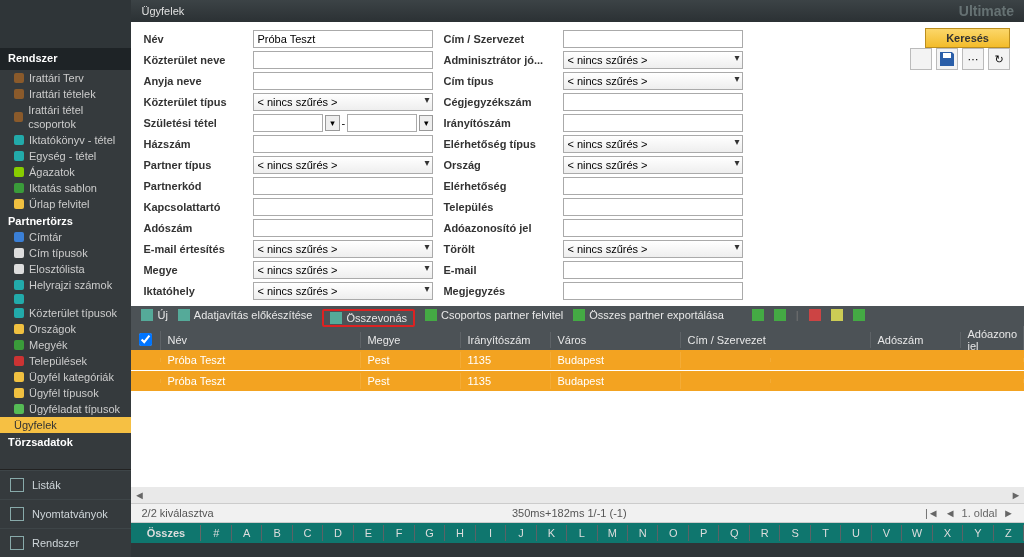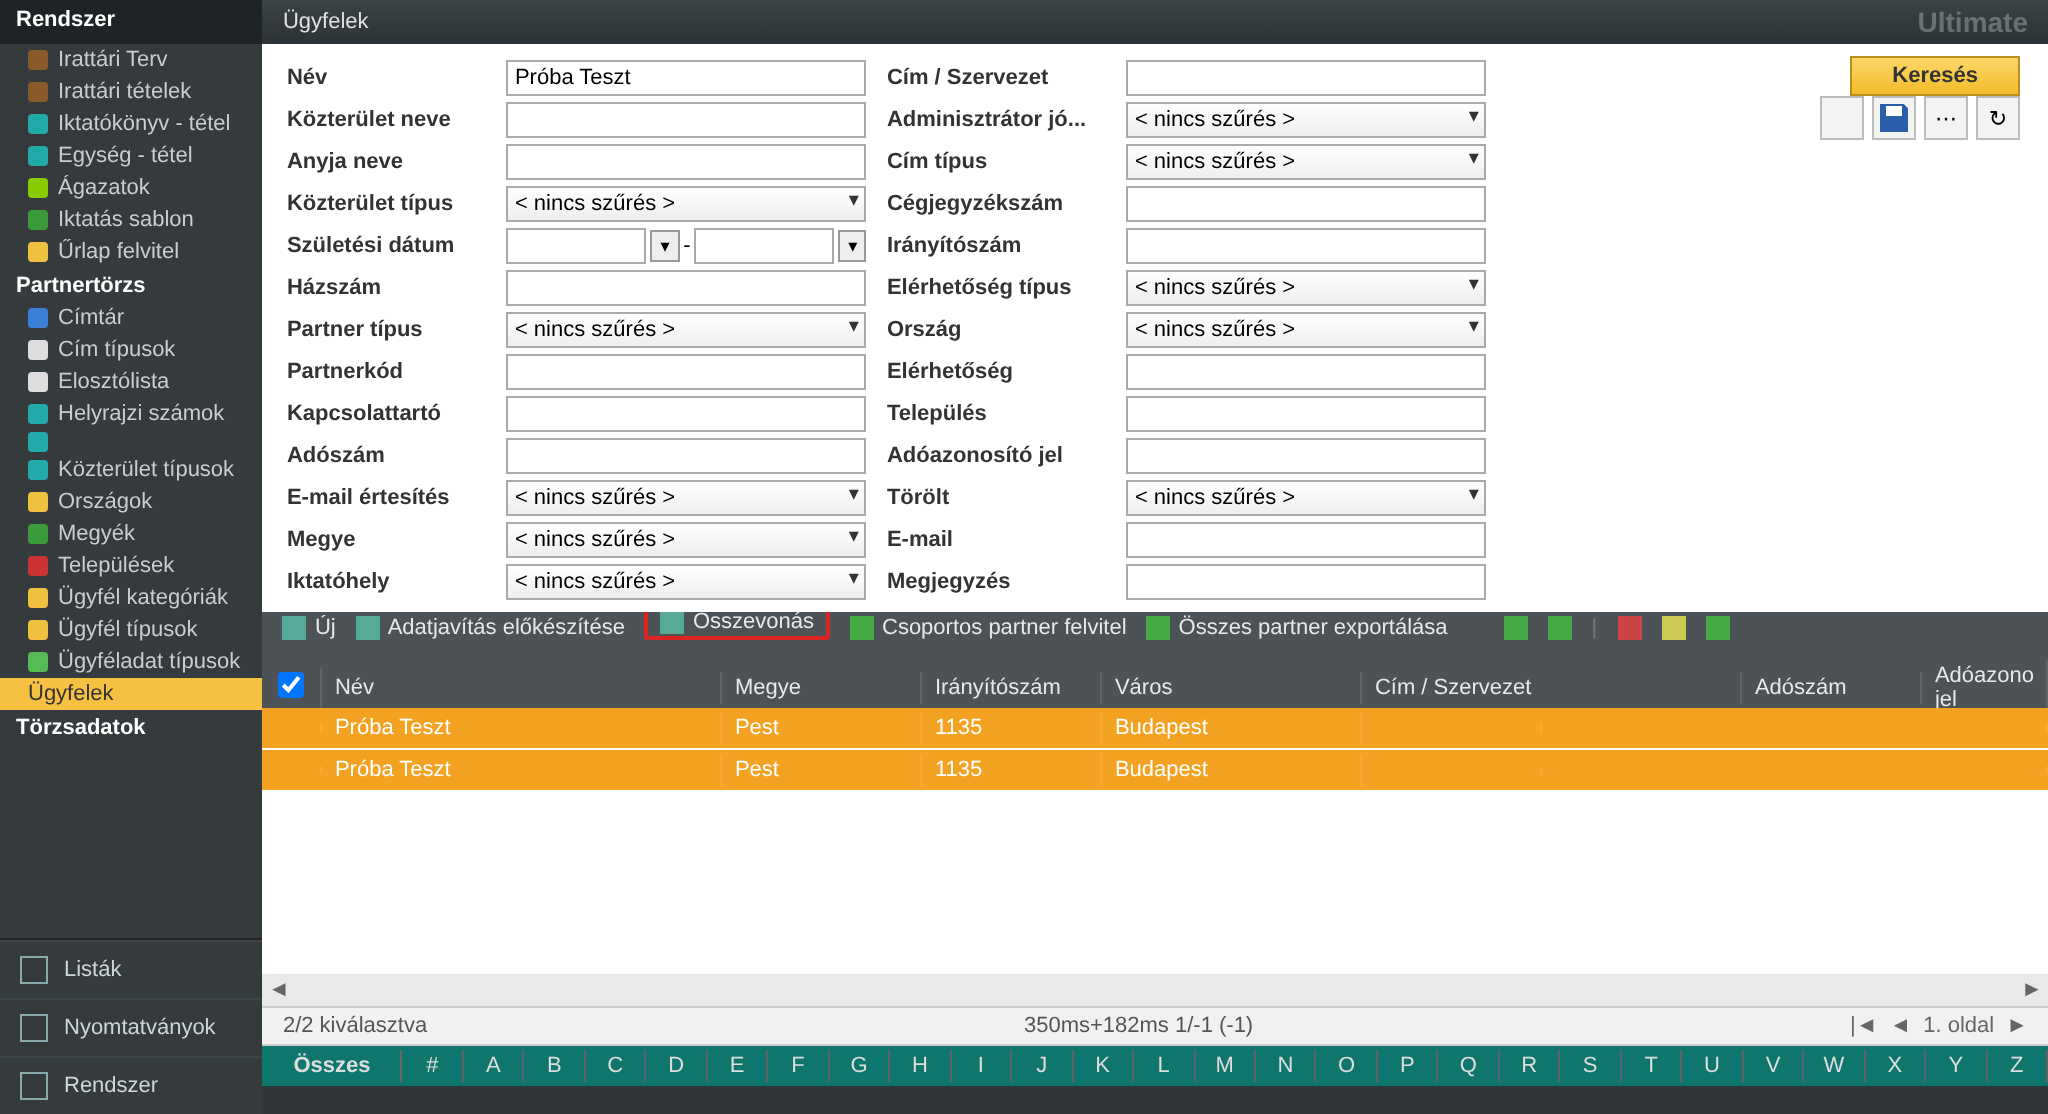--- a/index.html
+++ b/index.html
@@ -1,21 +1,21 @@
 <!DOCTYPE html>
 <html><head>
 <meta charset="utf-8">
 <style>
   * { box-sizing: border-box; margin: 0; padding: 0; font-family: Arial, Helvetica, sans-serif; font-size: 11px; }
   html, body { width: 1024px; height: 557px; overflow: hidden; background:#2f3538; }
 
   .app { display:flex; width:100%; height:100%; }
 
   
-  .sidebar { width:136px; background:#353a3d; color:#ddd; display:flex; flex-direction:column; }
+  .sidebar { width:136px; background:#353a3d; color:#ddd; display:flex; flex-direction:column;margin-top:48px; }
   .sidebar-header { background:#1e2326; color:#fff; font-weight:bold; padding:4px 8px; height:22px; }
   .tree { flex:1; overflow:hidden; }
   .tree-group { color:#fff; font-weight:bold; padding:3px 6px 2px 8px; }
   .tree-item { display:flex; align-items:center; gap:5px; padding:1px 6px 1px 14px; color:#ccc; cursor:pointer; line-height:14px; }
   .tree-item.active { background:#f6c043; color:#333; }
   .ticon { width:10px; height:10px; display:inline-block; border-radius:2px; }
   .ico-brown{background:#8a5a2b;} .ico-red{background:#c33;} .ico-green{background:#3a9b3a;}
   .ico-teal{background:#2aa;} .ico-lime{background:#8c0;} .ico-blue{background:#3a7fd6;} .ico-yellow{background:#f0c040;}
   .ico-white{background:#ddd;} .ico-greeny{background:#5b5;}
 
@@ -41,21 +41,21 @@
   .date-ico{width:16px;height:16px;border:1px solid #999;background:#eee;display:inline-block;font-size:9px;text-align:center;line-height:14px;}
 
   .right-tools{position:absolute; right:14px; top:6px; display:flex; flex-direction:column; gap:0; align-items:flex-end;}
   .btn-search{background:linear-gradient(#fbd76a,#f3bc2a); border:1px solid #bb8e1e; color:#333; font-weight:bold; padding:3px 20px; cursor:pointer;}
   .toolbar-icons{display:flex; gap:4px; align-items:center;}
   .sq{width:22px;height:22px;border:1px solid #bbb;background:#f3f3f3;display:flex;align-items:center;justify-content:center;cursor:pointer;}
   .disk{width:14px;height:14px;background:#2a5ea8;clip-path:polygon(0 0,85% 0,100% 15%,100% 100%,0 100%);}
   .disk::after{content:"";display:block;width:8px;height:5px;background:#fff;margin:1px auto;}
 
   
-  .midbar{background:#4c5256; color:#e8e8e8; display:flex; align-items:flex-end; gap:10px; padding:14px 10px; height:24px;}
+  .midbar{background:#4c5256; color:#e8e8e8; display:flex; align-items:flex-start; gap:10px; padding:3px 10px; height:24px;}
   .midbar .mb{display:flex; align-items:center; gap:4px; cursor:pointer;}
   .mb-hl{border:2px solid #d22; padding:1px 6px; border-radius:2px;}
   .mb-ico{width:12px;height:12px;display:inline-block;background:#9c9;}
   .mb-ico.r{background:#c44;} .mb-ico.g{background:#4a4;} .mb-ico.b{background:#5a9;} .mb-ico.y{background:#cc5;}
 
   
   .table-wrap{flex:1; display:flex; flex-direction:column; background:#fff;}
   .thead{background:#4c5256;color:#e8e8e8; display:flex; align-items:center; height:20px;}
   .th,.td{padding:2px 6px; border-right:1px solid rgba(255,255,255,.1);}
   .c-chk{width:30px;text-align:center;} .c-name{width:200px;} .c-megye{width:100px;} .c-ir{width:90px;} .c-varos{width:130px;} .c-cim{width:190px;} .c-ado{width:90px;} .c-jel{flex:1;}
@@ -83,20 +83,24 @@
     <div class="tree">
       <div class="tree-item">
           <span class="ticon ico-brown"></span>
           <span>Irattári Terv</span>
         </div>
       <div class="tree-item">
           <span class="ticon ico-brown"></span>
           <span>Irattári tételek</span>
         </div>
       <div class="tree-item">
+          <span class="ticon ico-brown"></span>
+          <span>Irattári tétel csoportok</span>
+        </div>
+      <div class="tree-item">
           <span class="ticon ico-teal"></span>
           <span>Iktatókönyv - tétel</span>
         </div>
       <div class="tree-item">
           <span class="ticon ico-teal"></span>
           <span>Egység - tétel</span>
         </div>
       <div class="tree-item">
           <span class="ticon ico-lime"></span>
           <span>Ágazatok</span>
@@ -214,21 +218,21 @@
         <div class="lbl">Anyja neve</div>
         <input class="inp" style="">
         <div class="lbl">Cím típus</div>
         <div class="sel-wrap"><select class="sel"><option>&lt; nincs szűrés &gt;</option></select></div>
 
         <div class="lbl">Közterület típus</div>
         <div class="sel-wrap"><select class="sel"><option>&lt; nincs szűrés &gt;</option></select></div>
         <div class="lbl">Cégjegyzékszám</div>
         <input class="inp" style="">
 
-        <div class="lbl">Születési dátum</div>
+        <div class="lbl">Születési tétel</div>
         <div class="date-pair">
           <input class="inp" style="">
             <span class="date-ico">▾</span>
           <span>-</span>
           <input class="inp" style="">
             <span class="date-ico">▾</span>
         </div>
         <div class="lbl">Irányítószám</div>
         <input class="inp" style="">
 

